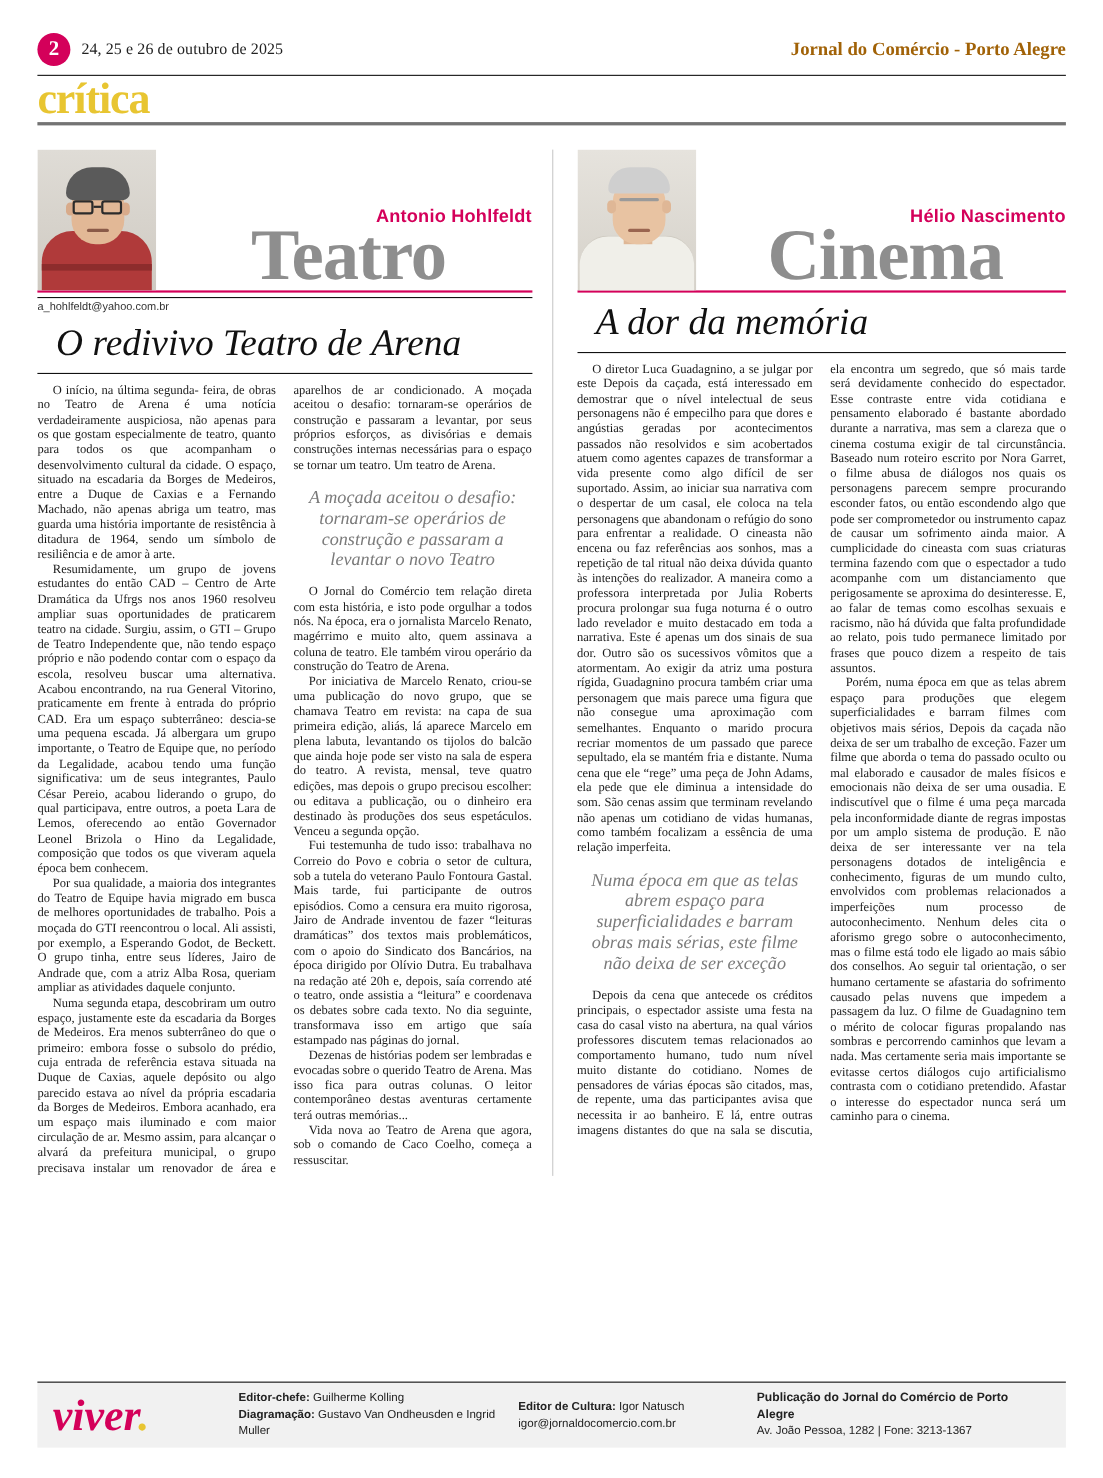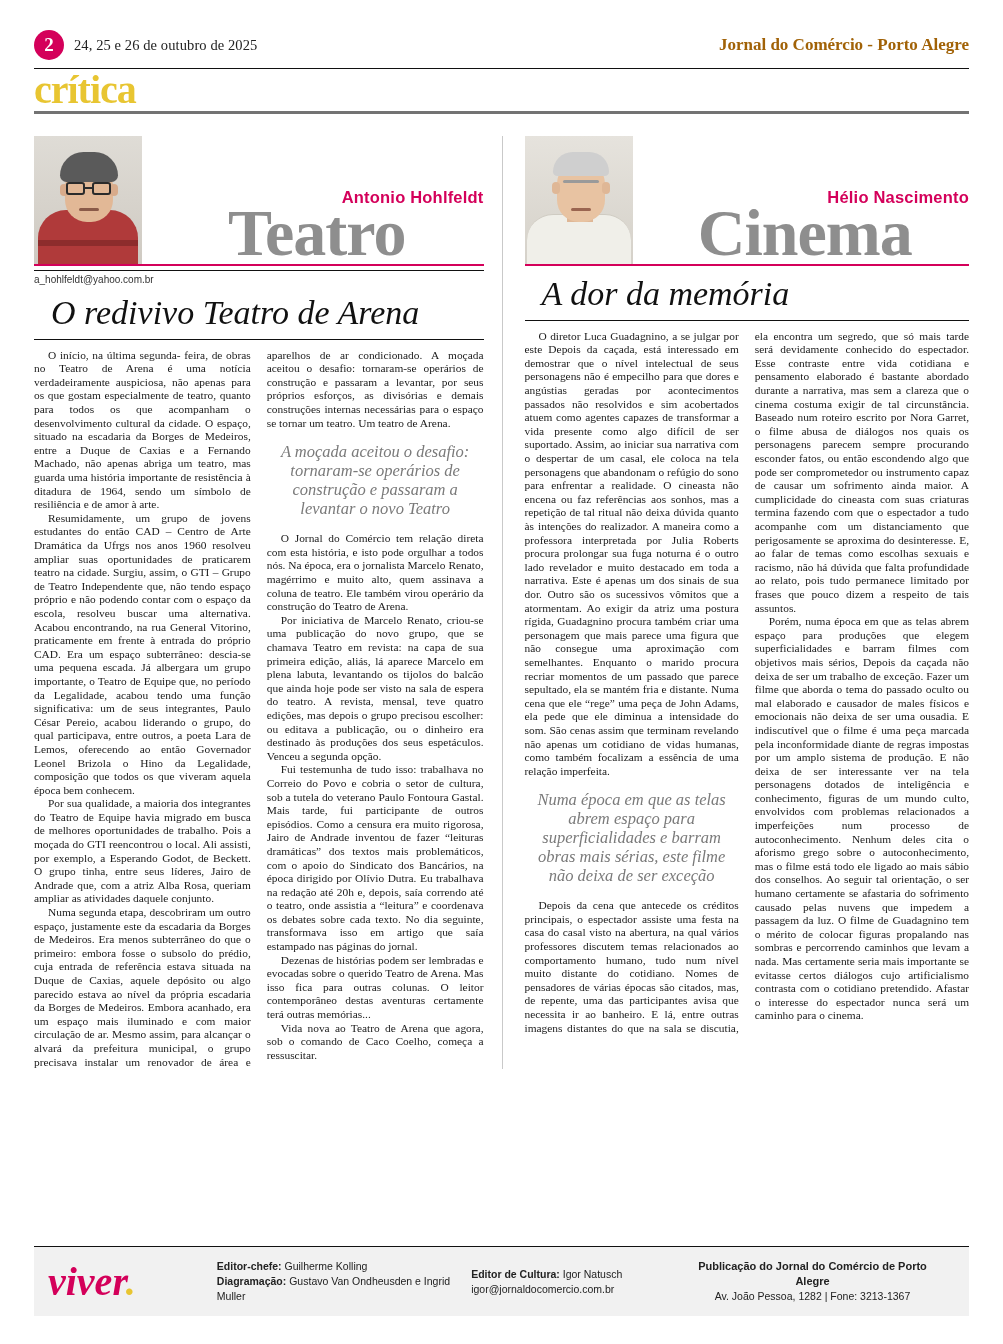--- a/index.html
+++ b/index.html
@@ -143,21 +143,21 @@
     margin:6px 0 6px 0;
     break-inside:avoid;
   }
 
   
   .footer {
     position:absolute;
     left:34px; right:34px; bottom:28px;
     background:#f1f1f1;
     border-top:1px solid #111;
-    height:70px;
+    height:60px;
     display:flex;
     align-items:center;
     padding:0 14px;
   }
   .viver-logo {
     font-family:"Liberation Serif", serif;
     font-style:italic;
     font-weight:bold;
     font-size:40px;
     color:#d4005a;
@@ -167,21 +167,21 @@
   .foot-block {
     font-family:"Liberation Sans", sans-serif;
     font-size:10.5px;
     line-height:15px;
     color:#222;
     padding-right:18px;
   }
   .foot-block b { font-weight:bold; }
   .fb1 { width:270px; }
   .fb2 { width:230px; }
-  .fb3 { flex:1 1 auto; text-align:center; }
+  .fb3 { flex:1 1 auto; text-align:left; }
   .fb3 .pub-title { font-weight:bold; font-size:11px; }
 
   
   .ph-bg { position:absolute; inset:0; background:#e9e6e1; }
   .ph-hair, .ph-face, .ph-body, .ph-glassL, .ph-glassR, .ph-bridge,
   .ph-brow, .ph-mouth, .ph-ear1, .ph-ear2, .ph-neck { position:absolute; }
 
   
   .p1 .ph-bg { background:linear-gradient(#dfdcd6,#cfcac2); }
   .p1 .ph-body { left:4px; bottom:0; width:100px; height:54px; background:#b03a3a; border-radius:28px 28px 0 0; }

